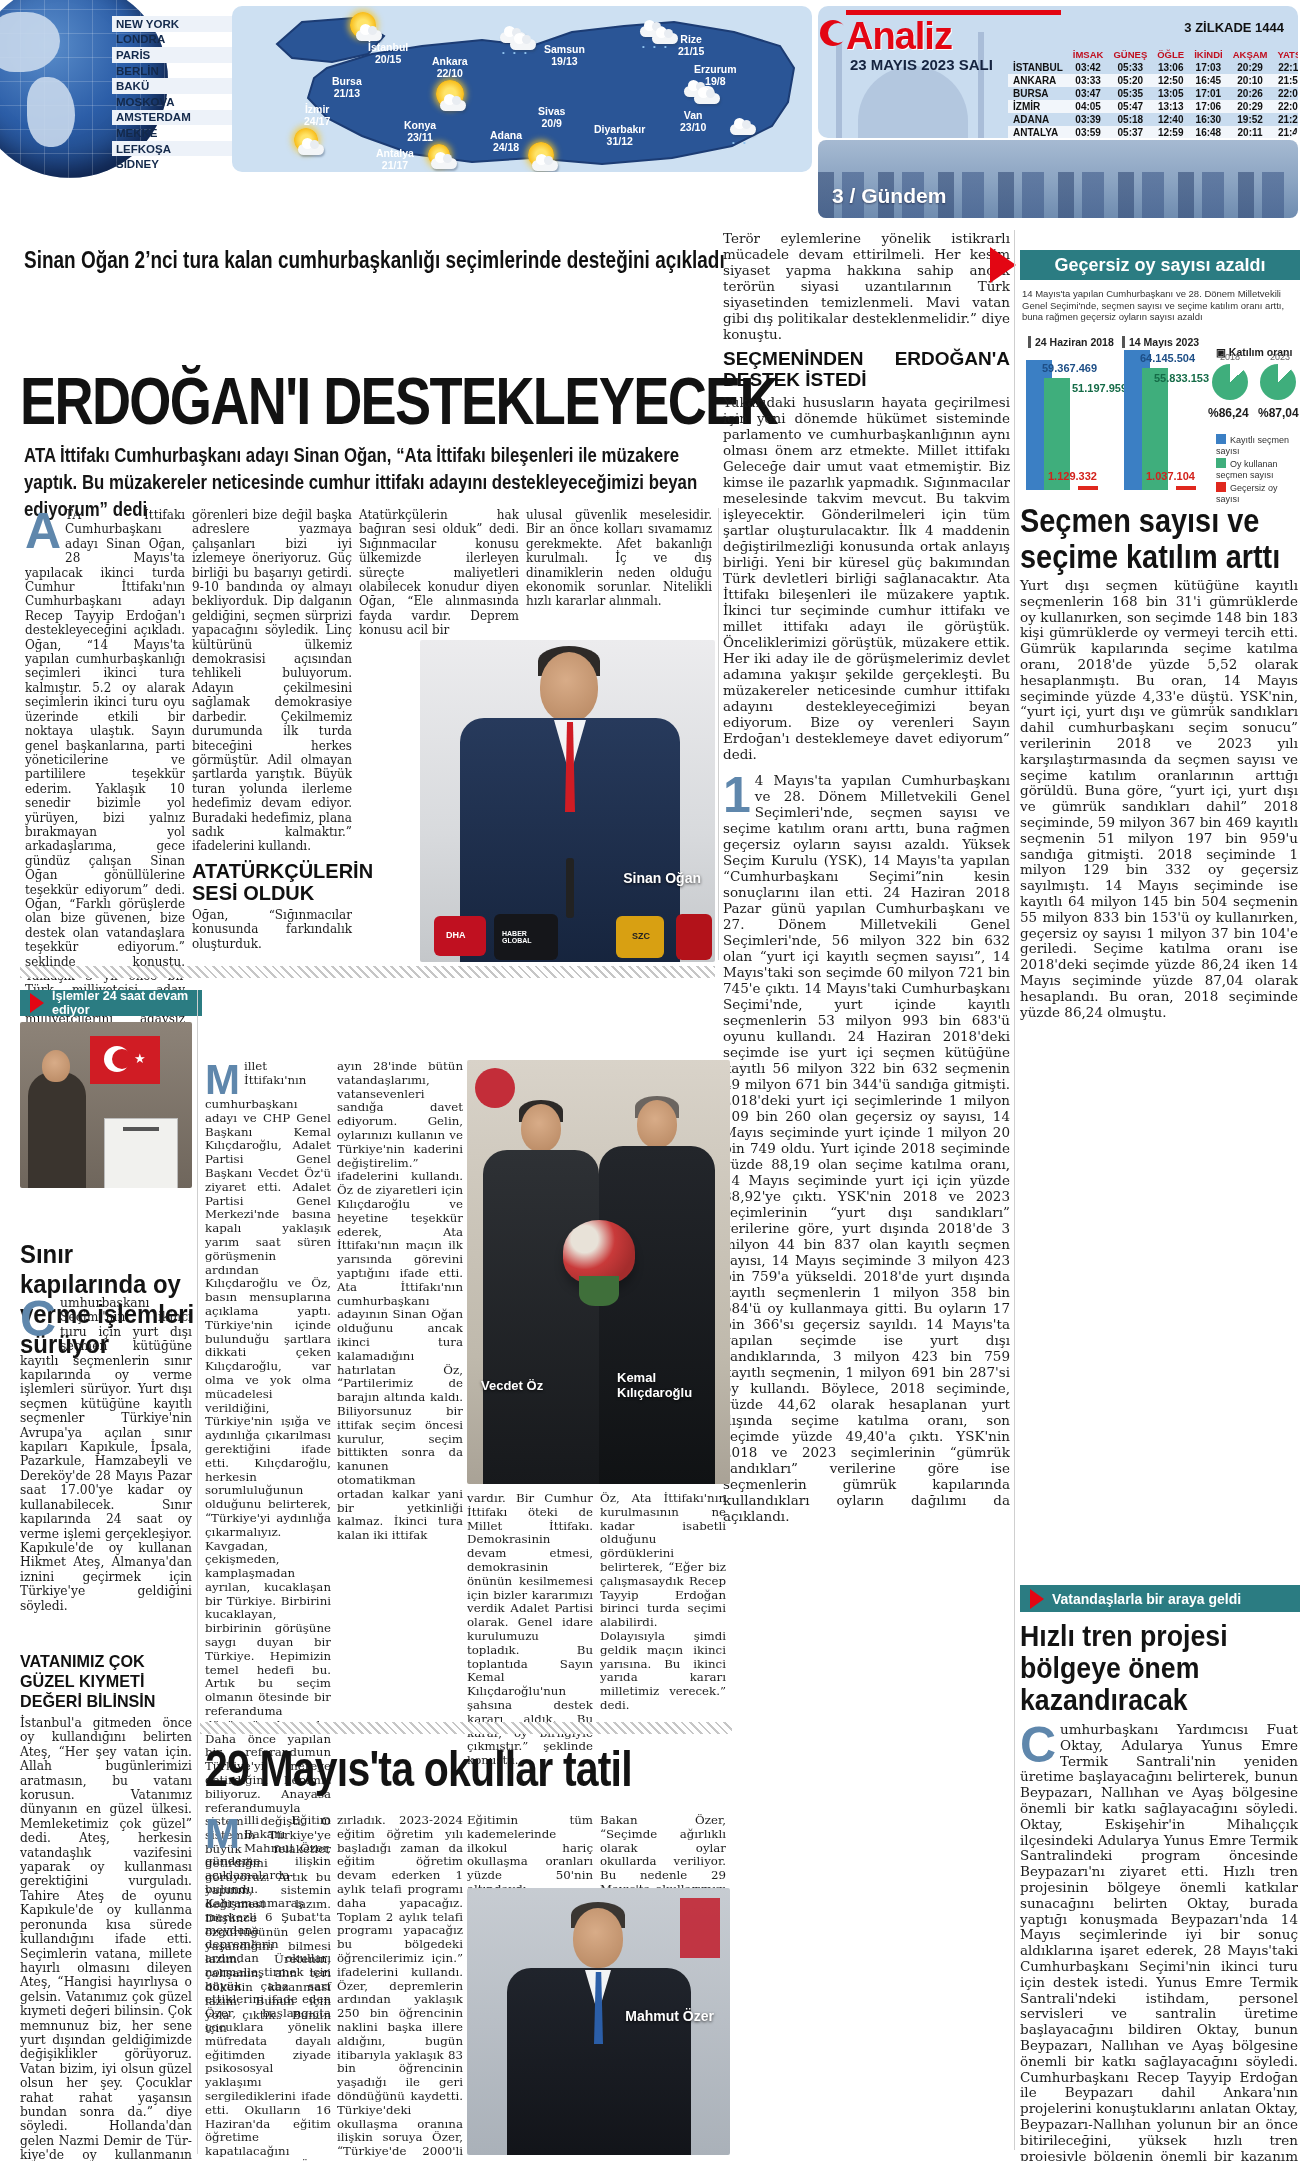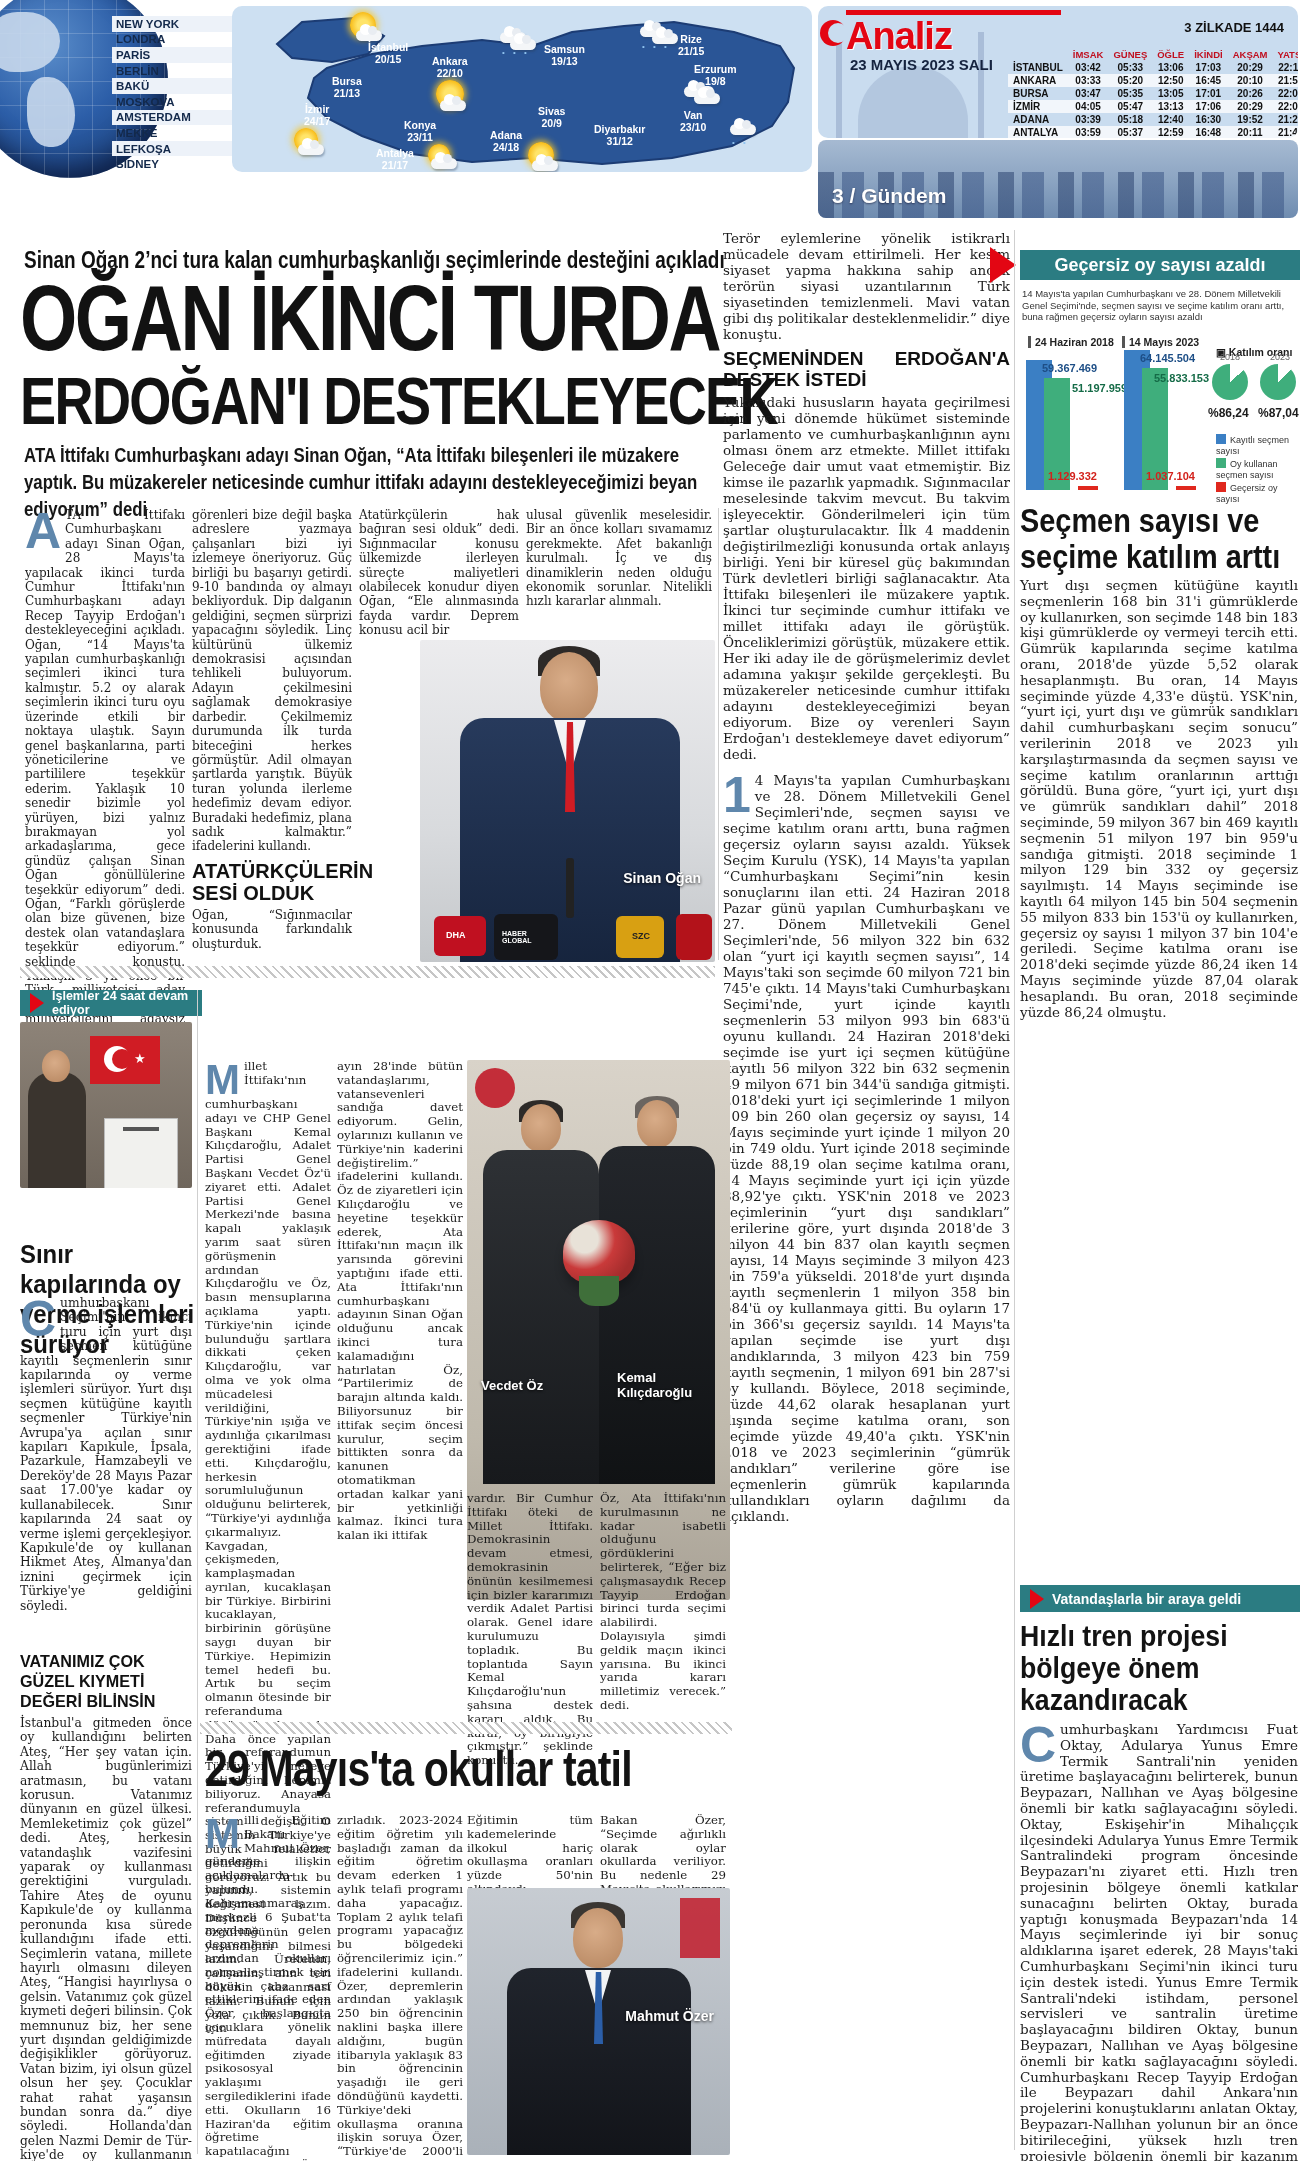--- a/index.html
+++ b/index.html
@@ -298,21 +298,20 @@
 
     </tbody>
       </table>
   </div>
 
   <div class="abs banner">
     <div class="sectionlab">3 / Gündem</div>
   </div>
 
   <div class="abs kicker nowrap"><span class="sqz" style="transform:scaleX(.79);">Sinan Oğan 2’nci tura kalan cumhurbaşkanlığı seçimlerinde desteğini açıkladı</span></div>
-  <div class="abs h1a nowrap"><span class="sqz" style="transform:scaleX(.80);">OĞAN İKİNCİ TURDA</span></div>
   <div class="abs h1b nowrap"><span class="sqz" style="transform:scaleX(.82);">ERDOĞAN'I DESTEKLEYECEK</span></div>
   <div class="abs deck"><span class="sqz" style="transform:scaleX(.84);width:828px;">ATA İttifakı Cumhurbaşkanı adayı Sinan Oğan, “Ata İttifakı bileşenleri ile müzakere yaptık. Bu müzakereler neticesinde cumhur ittifakı adayını destekleyeceğimizi beyan ediyorum” dedi</span></div>
 
   <div class="abs bodycol serif just" style="left:25px;top:508px;width:160px;height:452px;">
     <span class="dropcap">A</span><span>TA İttifakı Cumhurbaşkanı adayı Sinan Oğan, 28 Mayıs'ta yapılacak ikinci turda Cumhur İttifakı'nın Cumhurbaşkanı adayı Recep Tayyip Erdoğan'ı destekleyeceğini açıkladı. Oğan, “14 Mayıs'ta yapılan cumhurbaşkanlığı seçimleri ikinci tura kalmıştır. 5.2 oy alarak seçimlerin ikinci turu oyu üzerinde etkili bir noktaya ulaştık. Sayın genel başkanlarına, parti yöneticilerine ve partililere teşekkür ederim. Yaklaşık 10 senedir bizimle yol yürüyen, bizi yalnız bırakmayan yol arkadaşlarıma, gece gündüz çalışan Sinan Oğan gönüllülerine teşekkür ediyorum” dedi. Oğan, “Farklı görüşlerde olan bize güvenen, bize destek olan vatandaşlara teşekkür ediyorum.” şeklinde konuştu. Yaklaşık 3 yıl önce bir Türk milliyetçisi aday olmazsa Türk milliyetçilerini adaysız bırakmayız dedikten sonra seçimlere hazırlanmaya başladık diyen Oğan, “Türk milliyetçilerinin adayı olarak seçime girdik. 5.2 oy almamızı bi kesim şaşırarak izliyor. Ciddiye almadıkları şuydu. 3 yıldır çalışıyorduk. Onları tesadüfi oylar</span>
   </div>
   <div class="abs bodycol serif just" style="left:192px;top:508px;width:160px;height:452px;">
     <span>görenleri bize değil başka adreslere yazmaya çalışanları bizi iyi izlemeye öneriyoruz. Güç birliği bu başarıyı getirdi. 9-10 bandında oy almayı bekliyorduk. Dip dalganın geldiğini, seçmen sürprizi yapacağını söyledik. Linç kültürünü ülkemiz demokrasisi açısından tehlikeli buluyorum. Adayın çekilmesini sağlamak demokrasiye darbedir. Çekilmemiz durumunda ilk turda biteceğini herkes görmüştür. Adil olmayan şartlarda yarıştık. Büyük turan yolunda ilerleme hedefimiz devam ediyor. Buradaki hedefimiz, plana sadık kalmaktır.” ifadelerini kullandı.</span>
     <div class="subhead" style="font-size:20px;line-height:22px;">ATATÜRKÇÜLERİN SESİ OLDUK</div>
     <span>Oğan, “Sığınmacılar konusunda farkındalık oluşturduk.</span>
@@ -418,21 +417,21 @@
   </div>
   <div class="abs lrsub" style="left:20px;top:1652px;width:180px;"><span class="sqz" style="transform:scaleX(.95);width:182px;">VATANIMIZ ÇOK GÜZEL KIYMETİ DEĞERİ BİLİNSİN</span></div>
   <div class="abs serif just" style="left:20px;top:1716px;width:172px;height:438px;font-size:12.3px;line-height:14.4px;"><span>İstanbul'a gitmeden önce oy kullandığını belirten Ateş, “Her şey vatan için. Allah bugünlerimizi aratmasın, bu vatanı korusun. Vatanımız dünyanın en güzel ülkesi. Memleketimiz çok güzel” dedi. Ateş, herkesin vatandaşlık vazifesini yaparak oy kullanması gerektiğini vurguladı. Tahire Ateş de oyunu Kapıkule'de oy kullanma peronunda kısa sürede kullandığını ifade etti. Seçimlerin vatana, millete hayırlı olmasını dileyen Ateş, “Hangisi hayırlıysa o gelsin. Vatanımız çok güzel kıymeti değeri bilinsin. Çok memnunuz biz, her sene yurt dışından geldiğimizde değişiklikler görüyoruz. Vatan bizim, iyi olsun güzel olsun her şey. Çocuklar rahat rahat yaşansın bundan sonra da.” diye söyledi. Hollanda'dan gelen Nazmi Demir de Tür­kiye'de oy kullanmanın güzel bir duygu olduğunu söyledi. Sandık kurulu görevlilerinin bilgilendirmesinin ardından oyunu kısa sürede kullandığını belirten Demir, seçimlerin hayırlı olmasını diledi.</span></div>
 
 
   <div class="abs smallcol serif just" style="left:205px;top:1060px;width:126px;height:656px;">
     <span class="dropcap" style="font-size:42px;line-height:36px;">M</span><span>illet İttifakı'nın cumhurbaşkanı adayı ve CHP Genel Başkanı Kemal Kılıçdaroğlu, Adalet Partisi Genel Başkanı Vecdet Öz'ü ziyaret etti. Adalet Partisi Genel Merkezi'nde basına kapalı yaklaşık yarım saat süren görüşmenin ardından Kılıçdaroğlu ve Öz, basın mensuplarına açıklama yaptı. Türkiye'nin içinde bulunduğu şartlara dikkati çeken Kılıçdaroğlu, var olma ve yok olma mücadelesi verildiğini, Türkiye'nin ışığa ve aydınlığa çıkarılması gerektiğini ifade etti. Kılıçdaroğlu, herkesin sorumluluğunun olduğunu belirterek, “Türkiye'yi aydınlığa çıkarmalıyız. Kavgadan, çekişmeden, kamplaşmadan ayrılan, kucaklaşan bir Türkiye. Birbirini kucaklayan, birbirinin görüşüne saygı duyan bir Türkiye. Hepimizin temel hedefi bu. Artık bu seçim olmanın ötesinde bir referanduma dönüşmüş durumda. Daha önce yapılan bir referandumun Türkiye'yi nereye getirdiğini hepimiz biliyoruz. Anayasa referandumuyla sistem değişti. O sistemin Türkiye'ye büyük felaketler getirdiğini görüyoruz. Artık bu yapının, sistemin değişmesi lazım. Düşünce özgürlüğünün yaşandığını bilmesi lazım. Üretenin, çalışanın, alın teri dökenin kazanması lazım. Bunun için yola çıktık. Bunun için</span>
   </div>
   <div class="abs smallcol serif just" style="left:337px;top:1060px;width:126px;height:656px;"><span>ayın 28'inde bütün vatandaşlarımı, vatansevenleri sandığa davet ediyorum. Gelin, oylarınızı kullanın ve Türkiye'nin kaderini değiştirelim.” ifadelerini kullandı. Öz de ziyaretleri için Kılıçdaroğlu ve heyetine teşekkür ederek, Ata İttifakı'nın maçın ilk yarısında görevini yaptığını ifade etti. Ata İttifakı'nın cumhurbaşkanı adayının Sinan Oğan olduğunu ancak ikinci tura kalamadığını hatırlatan Öz, “Partilerimiz de barajın altında kaldı. Biliyorsunuz bir ittifak seçim öncesi kurulur, seçim bittikten sonra da kanunen otomatikman ortadan kalkar yani bir yetkinliği kalmaz. İkinci tura kalan iki ittifak</span></div>
 
-  <div class="abs photo" style="left:467px;top:1060px;width:263px;height:540px;background:linear-gradient(180deg,#d9d3c9 0%,#bfb9ac 70%,#a9a296 100%);">
+  <div class="abs photo" style="left:467px;top:1060px;width:263px;height:424px;background:linear-gradient(180deg,#d9d3c9 0%,#bfb9ac 70%,#a9a296 100%);">
     <div style="position:absolute;left:8px;top:8px;width:40px;height:40px;border-radius:50%;background:#c01020;opacity:.85;"></div>
     <div class="hair" style="left:52px;top:40px;width:44px;height:22px;"></div>
     <div class="head" style="left:54px;top:44px;width:40px;height:48px;"></div>
     <div class="suit" style="left:16px;top:90px;width:116px;height:334px;background:linear-gradient(180deg,#2e3135,#17191c);"></div>
     <div class="hair" style="left:168px;top:36px;width:44px;height:22px;background:#6b6560;"></div>
     <div class="head" style="left:170px;top:40px;width:40px;height:48px;"></div>
     <div class="suit" style="left:132px;top:86px;width:116px;height:338px;background:linear-gradient(180deg,#23262b,#101214);"></div>
     <div style="position:absolute;left:96px;top:160px;width:72px;height:64px;border-radius:50% 50% 40% 40%;background:radial-gradient(circle at 30% 30%,#e8e2d8 20%,#c93a3a 45%,#a42c2c 75%);box-shadow:0 8px 8px rgba(0,0,0,.25);"></div>
     <div style="position:absolute;left:112px;top:216px;width:40px;height:30px;background:#3f6f3a;border-radius:0 0 40% 40%;"></div>
     <div class="cap" style="left:14px;top:318px;font-size:13px;">Vecdet Öz</div>

